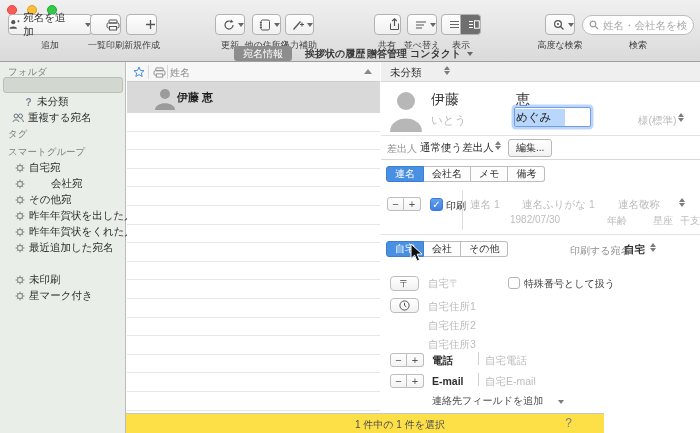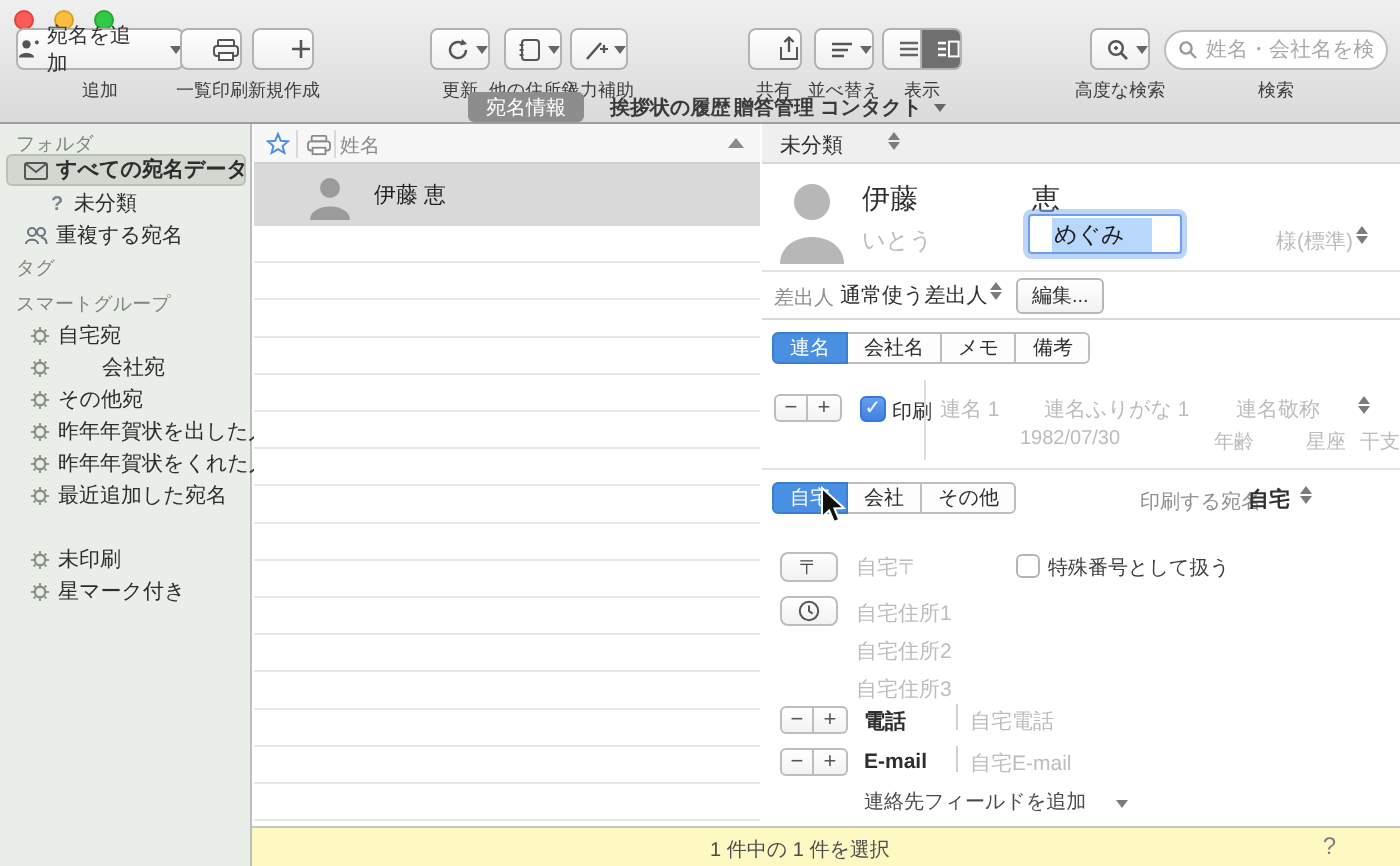--- a/index.html
+++ b/index.html
@@ -44,37 +44,37 @@
   
   .list { position:absolute; left:127px; top:62px; width:253px; height:351px; background:#fff; }
   .list-hd { position:absolute; left:0; top:0; width:253px; height:20px; background:#f7f7f7;
              border-bottom:1px solid #cfcfcf; }
   .hd-div { position:absolute; top:3px; width:1px; height:14px; background:#d9d9d9; }
   .hd-name { position:absolute; left:43px; top:4px; font-size:10px; color:#8a8a8a; }
   .sort-up { position:absolute; right:8px; top:7px; width:0; height:0;
              border-left:4px solid transparent; border-right:4px solid transparent; border-bottom:5px solid #8a8a8a; }
   .row-sel { position:absolute; left:0; top:20px; width:253px; height:31px; background:#d9d9d9;
              display:flex; align-items:center; }
-  .row-name { font-size:11px; font-weight:normal; color:#1f1f1f; margin-left:10px; }
+  .row-name { font-size:11px; font-weight:bold; color:#1f1f1f; margin-left:0; }
   .empty-rows { position:absolute; left:0; top:51px; width:253px; height:300px;
     background:repeating-linear-gradient(to bottom,#ffffff 0px,#ffffff 17.6px,#e7e7e7 17.6px,#e7e7e7 18.6px); }
 
   
   .detail { position:absolute; left:381px; top:62px; width:319px; height:351px; background:#fff; }
   .tagbar { position:absolute; left:0; top:0; width:319px; height:20px; background:#efefef;
             border-bottom:1px solid #d8d8d8; }
   .d-abs { position:absolute; white-space:nowrap; }
   .ph { color:#bcbcbc; }
   .lbl { color:#8f8f8f; }
   .val { color:#2e2e2e; }
   .divider { position:absolute; left:0; width:319px; height:1px; background:#e3e3e3; }
   .name-big { font-size:14px; color:#2e2e2e; }
   .kana-field { position:absolute; left:133px; top:45px; width:77px; height:20px; background:#fff;
                 border:1px solid #6ba0e8; border-radius:2px; box-shadow:0 0 0 2.5px rgba(110,160,240,.45);
-                display:flex; align-items:center; padding-left:11px; }
+                display:flex; align-items:center; padding-left:0; }
   .kana-sel { background:#b9d7fb; font-size:11.5px; color:#1c1c1c; padding:1px 14px 1px 1px; }
   .editbtn { position:absolute; border:1px solid #b8b8b8; border-radius:3px; background:linear-gradient(#fff,#f2f2f2);
              font-size:10px; color:#333; padding:1px 7px; }
   .segtabs { position:absolute; display:flex; height:16px; font-size:10px; }
   .seg { border:1px solid #bdbdbd; border-left:none; background:#fdfdfd; color:#2e2e2e;
          display:flex; align-items:center; padding:0 8px; }
   .seg:first-child { border-left:1px solid #bdbdbd; border-radius:3px 0 0 3px; }
   .seg:last-child { border-radius:0 3px 3px 0; }
   .seg.on { background:#4a90e2; border-color:#3b7ecf; color:#fff; }
   .pm { position:absolute; display:flex; }
@@ -92,21 +92,21 @@
            border-left:3.5px solid transparent; border-right:3.5px solid transparent; }
   .stepper::before { border-bottom:4px solid #7c7c7c; }
   .stepper::after  { border-top:4px solid #7c7c7c; }
   .sqbtn { position:absolute; width:29px; height:15px; border:1px solid #bdbdbd; border-radius:4px;
            background:linear-gradient(#fff,#f2f2f2); display:flex; align-items:center; justify-content:center;
            font-size:10px; color:#4a4a4a; }
   .small-chev { width:0; height:0; border-left:3.5px solid transparent; border-right:3.5px solid transparent;
                 border-top:4px solid #7c7c7c; display:inline-block; }
 
   
-  .statusbar { position:absolute; left:126px; top:413px; width:574px; height:20px; background:#fef9c3;
+  .statusbar { position:absolute; left:126px; top:413px; width:478px; height:20px; background:#fde047;
                border-top:1px solid #c6c6c6; }
   .status-text { position:absolute; left:229px; top:4px; font-size:10px; color:#4c4c4c; }
   .help { position:absolute; right:32px; top:2px; font-size:12px; color:#7e7e7e; }
 
   .cursor { position:absolute; left:410px; top:243px; z-index:50; }
 </style>
 </head>
 <body>
 
 <div id="app">
@@ -224,27 +224,20 @@
     <div class="vtab" style="left:367px;">贈答管理</div>
     <div class="vtab" style="left:410px;">
         <span>コンタクト</span>
         <span class="chev" style="margin-left:6px;"></span>
       </div>
   </div>
 
   <div class="sidebar">
     <div class="side-h" style="top:4px;">フォルダ</div>
     <div class="side-sel" style="top:15px;"></div>
-    <div class="side-item" style="left:12px;top:16px;font-weight:bold;">
-      <svg width="12" height="9" viewBox="0 0 12 9">
-          <rect x="0.5" y="0.5" width="11" height="8" rx="1" fill="none" stroke="#555"></rect>
-          <path d="M1 1 L6 5 L11 1" fill="none" stroke="#555"></path>
-        </svg>
-      <span>すべての宛名データ</span>
-    </div>
     <div class="side-item" style="left:24px;top:33px;">
       <span class="qmark">?</span>
       <span>未分類</span>
     </div>
     <div class="side-item" style="left:12px;top:49px;">
       <svg width="12" height="10" viewBox="0 0 12 10">
           <circle cx="4" cy="3" r="2" fill="none" stroke="#6b7380"></circle>
           <path d="M1 9 C1 6.2 7 6.2 7 9" fill="none" stroke="#6b7380"></path>
           <circle cx="8.5" cy="3" r="2" fill="none" stroke="#6b7380"></circle>
           <path d="M8.5 5.6 C10.5 6 11.3 7.4 11.3 9" fill="none" stroke="#6b7380"></path>

